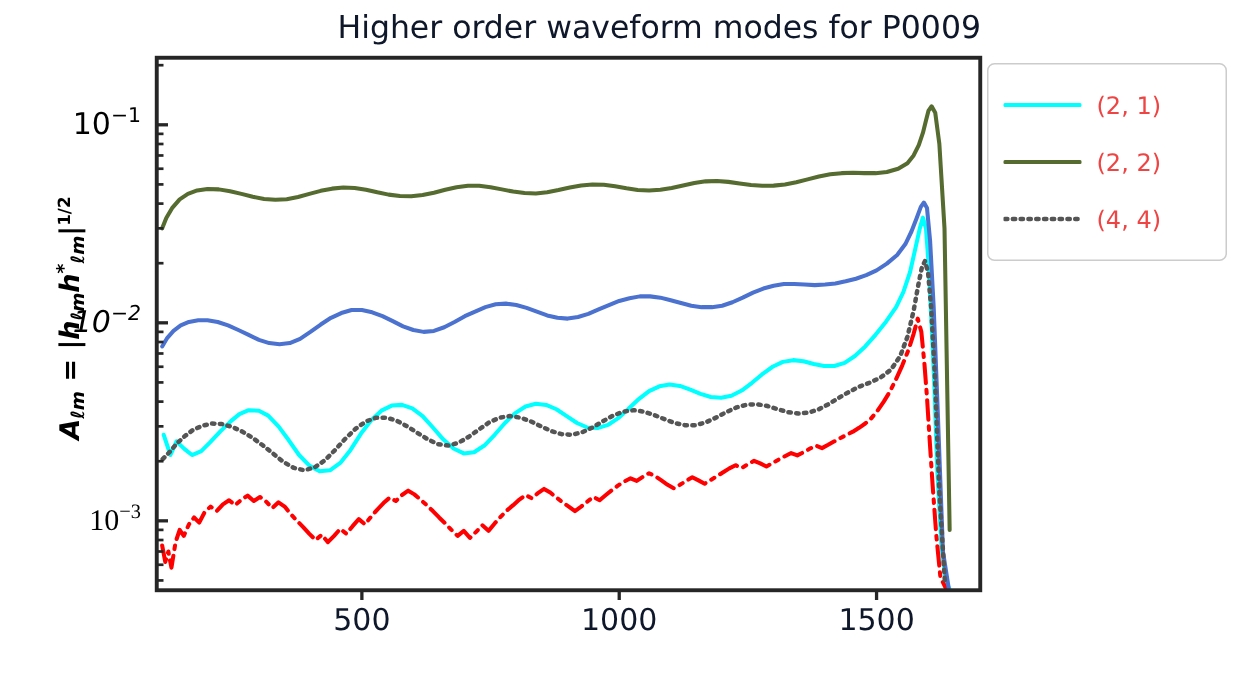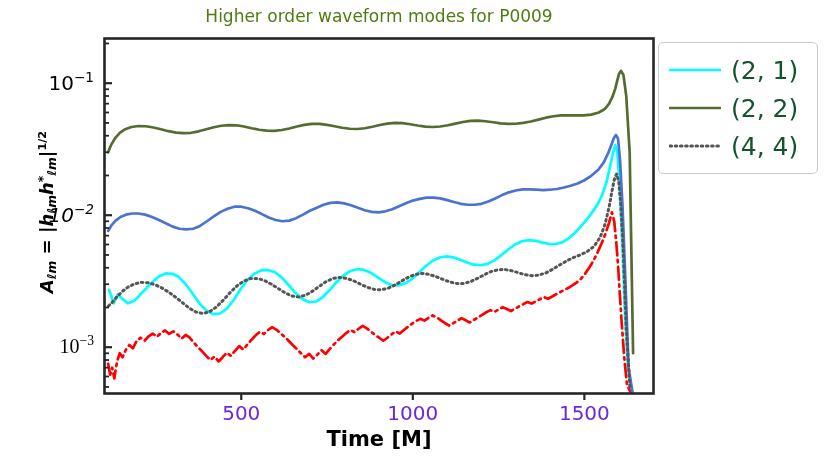--- a/index.html
+++ b/index.html
@@ -25,23 +25,23 @@
     left: 0; top: 0;
     width: 830px;
     height: 464px;
     display: block;
   }
   .chart-title {
     position: absolute;
     left: 104px;
     top: 6px;
     width: 550px;
-    text-align: center;
-    color: #4d7c0f;
-    font-size: 17px;
+    text-align: right;
+    color: #0f172a;
+    font-size: 21px;
     font-family: "DejaVu Sans", sans-serif;
     letter-spacing: 0px;
     white-space: nowrap;
   }
   .xlabel {
     position: absolute;
     left: 104px;
     top: 427px;
     width: 550px;
     text-align: center;
@@ -62,21 +62,21 @@
     transform: rotate(-90deg);
     transform-origin: center center;
     white-space: nowrap;
   }
   .ylabel i { font-style: italic; }
   .sub { font-size: 0.68em; vertical-align: -0.28em; font-style: italic;}
   .sup { font-size: 0.62em; vertical-align: 0.55em; font-style: normal;}
   .star { font-size: 0.7em; vertical-align: 0.45em; }
   .xtick {
     position: absolute;
-    color: #6d28d9;
+    color: #0f172a;
     font-size: 20px;
     text-align: center;
     width: 90px;
     white-space: nowrap;
   }
   .ytick {
     position: absolute;
     color: #000000;
     font-size: 20px;
     text-align: right;
@@ -104,38 +104,37 @@
   .legend-swatch {
     width: 52px;
     height: 14px;
     margin-left: 4px;
     margin-right: 10px;
     flex: 0 0 auto;
     position: relative;
   }
   .legend-swatch svg { display:block; }
   .legend-label {
-    font-size: 25px;
-    color: #14532d;
+    font-size: 16px;
+    color: #ef4444;
     white-space: nowrap;
     font-family: "DejaVu Sans", sans-serif;
   }
 </style>
 </head>
 <body>
 
 <div id="figure">
 
   <div class="chart-title">Higher order waveform modes for P0009</div>
 
   <div class="ylabel">
     <i>A</i><span class="sub">ℓm</span> = |<i>h</i><span class="sub">ℓm</span><i>h</i><span class="star">*</span><span class="sub">ℓm</span>|<span class="sup">1/2</span>
   </div>
 
-  <div class="xlabel">Time [M]</div>
 
   <svg id="plot-svg" viewBox="0 0 830 464">
     <g id="curves-group">
         <path d="M109.15,289.85 L113.61,303.34 L117.72,294.23 L122.87,299.22 L128.02,303.34 L134.19,300.73 L140.03,294.92 L146.89,287.58 L153.75,280.90 L159.59,276.06 L165.76,273.47 L172.63,273.78 L178.80,277.06 L185.66,284.24 L192.53,293.55 L199.39,303.34 L206.25,310.42 L213.11,314.16 L219.98,313.52 L226.84,308.64 L233.70,299.97 L240.56,289.23 L247.43,280.18 L254.29,273.78 L261.15,270.38 L268.01,269.93 L274.88,272.21 L281.74,277.40 L288.60,285.01 L295.46,292.88 L302.33,298.97 L309.19,302.28 L316.05,301.50 L322.91,297.03 L329.78,289.85 L336.64,281.99 L343.50,275.40 L350.36,270.99 L357.23,269.20 L364.09,269.93 L370.95,272.84 L377.81,277.40 L384.68,281.99 L391.54,285.01 L398.40,285.39 L405.26,283.29 L412.13,278.77 L418.99,272.52 L425.85,266.05 L432.71,260.74 L439.58,257.53 L446.44,256.34 L453.30,257.29 L460.16,259.73 L467.03,262.54 L473.89,264.67 L480.75,265.22 L487.61,263.86 L494.48,260.36 L501.34,255.18 L508.20,249.49 L515.06,244.50 L521.93,241.25 L528.79,240.09 L535.65,240.80 L542.51,242.62 L549.38,244.02 L556.24,244.02 L563.10,241.88 L569.96,237.32 L576.83,230.95 L583.69,223.20 L590.55,214.64 L597.41,204.76 L602.22,194.71 L606.68,181.51 L610.11,166.23 L613.20,152.23 L615.26,145.05 L617.32,152.23 L619.03,175.47 L620.75,209.75 L622.80,254.95 L624.86,313.52 L627.61,363.71 L630.35,386.96 L633.10,393.00" fill="none" stroke="#00ffff" stroke-width="2.7" stroke-linecap="round" stroke-linejoin="round"></path>
         <path d="M108.12,152.23 L110.86,145.39 L114.98,138.37 L119.78,132.94 L125.27,129.24 L131.45,126.98 L138.31,126.00 L145.86,126.25 L153.41,127.47 L160.96,129.24 L168.51,131.19 L176.06,132.67 L183.60,133.21 L191.15,132.80 L198.70,131.32 L206.25,129.24 L213.80,127.23 L221.35,125.76 L228.90,125.04 L236.45,125.28 L244.00,126.49 L251.54,128.22 L259.09,129.75 L266.64,130.66 L274.19,130.79 L281.74,130.01 L289.29,128.47 L296.84,126.49 L304.38,124.81 L311.93,123.87 L319.48,123.87 L327.03,124.81 L334.58,126.25 L342.13,127.72 L349.68,128.73 L357.23,128.98 L364.77,128.22 L372.32,126.73 L379.87,125.04 L387.42,123.63 L394.97,122.94 L402.52,123.17 L410.07,124.22 L417.62,125.52 L425.16,126.61 L432.71,126.98 L440.26,126.49 L447.81,125.28 L455.36,123.63 L462.91,122.03 L470.46,120.91 L478.01,120.69 L485.55,121.25 L493.10,122.26 L500.65,123.29 L508.20,123.87 L515.75,123.75 L523.30,122.94 L530.85,121.47 L538.40,119.60 L545.95,117.69 L553.49,116.24 L561.04,115.43 L568.59,115.23 L576.14,115.43 L583.69,115.43 L591.24,114.63 L598.79,112.49 L604.96,108.79 L609.08,103.65 L612.51,96.72 L615.26,88.61 L617.32,80.41 L619.03,73.71 L621.09,70.87 L623.49,75.19 L626.24,96.00 L629.67,152.23 L633.10,353.26" fill="none" stroke="#556b2f" stroke-width="2.7" stroke-linecap="round" stroke-linejoin="round"></path>
         <path d="M108.12,363.71 L110.18,374.63 L112.23,367.67 L114.29,378.45 L117.04,361.47 L119.78,353.26 L122.53,357.22 L125.96,349.56 L129.39,344.97 L132.82,348.38 L136.25,341.76 L140.37,337.73 L144.49,340.72 L148.61,336.29 L152.72,333.52 L156.84,336.77 L160.96,333.07 L165.08,330.44 L169.19,333.97 L173.31,331.30 L177.43,334.43 L181.55,338.71 L185.66,334.89 L189.78,337.73 L193.90,342.81 L198.02,347.22 L202.13,351.38 L206.25,355.87 L210.37,360.01 L214.49,356.54 L218.60,361.47 L222.72,357.22 L226.84,352.63 L230.96,355.87 L235.07,350.77 L239.19,346.09 L243.31,349.56 L247.43,344.42 L251.54,339.71 L255.66,335.35 L259.78,331.74 L263.90,333.97 L268.01,330.02 L272.13,327.12 L276.25,329.59 L280.37,333.07 L284.48,336.77 L288.60,340.72 L292.72,344.97 L296.84,348.97 L300.95,353.26 L305.07,357.22 L309.19,353.90 L313.31,358.60 L317.42,354.55 L321.54,350.16 L325.66,353.90 L329.78,348.97 L333.89,344.42 L338.01,340.21 L342.13,336.77 L346.25,333.07 L350.36,330.02 L354.48,332.18 L358.60,328.76 L362.72,325.92 L366.83,328.34 L370.95,331.74 L375.07,334.89 L379.19,337.73 L383.30,340.72 L387.42,337.73 L391.54,334.43 L395.66,331.30 L399.77,333.52 L403.89,330.02 L408.01,326.72 L412.13,323.59 L416.24,321.00 L420.36,318.86 L424.48,320.63 L428.60,317.82 L432.71,315.47 L436.83,317.48 L440.95,320.28 L445.07,323.22 L449.18,325.52 L453.30,323.22 L457.42,320.63 L461.54,318.16 L465.65,320.28 L469.77,322.47 L473.89,319.92 L478.01,317.48 L482.12,314.81 L486.24,312.26 L490.36,310.12 L494.48,311.95 L498.59,309.52 L502.71,307.20 L506.83,308.93 L510.95,311.03 L515.06,308.64 L519.18,306.35 L523.30,304.14 L527.42,302.02 L531.53,303.60 L535.65,301.50 L539.77,299.22 L543.89,297.03 L548.00,298.73 L552.12,296.55 L556.24,294.23 L560.36,292.00 L564.47,289.85 L568.59,287.78 L572.71,285.20 L576.83,282.36 L580.94,278.77 L585.06,273.78 L589.18,267.74 L593.30,260.99 L597.41,252.70 L601.53,243.55 L605.65,233.25 L609.08,222.54 L611.83,212.41 L614.23,221.25 L616.29,242.62 L618.00,264.95 L619.72,292.44 L621.78,323.98 L624.18,356.54 L626.92,384.71 L630.35,391.74 L633.78,NaN" fill="none" stroke="#ff0000" stroke-width="2.7" stroke-linecap="round" stroke-linejoin="round" stroke-dasharray="13,4.5,2.4,4.5"></path>
         <path d="M108.12,230.95 L111.55,225.21 L115.67,220.62 L120.47,216.96 L125.96,214.64 L132.14,213.52 L138.31,213.52 L145.18,214.64 L152.04,216.96 L158.90,219.99 L165.76,223.20 L172.63,226.59 L179.49,228.73 L186.35,229.46 L193.21,228.73 L200.07,225.89 L206.94,221.25 L213.80,216.37 L220.66,211.87 L227.53,208.71 L234.39,206.70 L241.25,206.70 L248.11,208.21 L254.98,210.80 L261.84,214.08 L268.70,217.55 L275.56,219.99 L282.43,221.25 L289.29,220.62 L296.15,218.15 L303.01,214.64 L309.88,210.80 L316.74,207.70 L323.60,204.76 L330.46,202.88 L337.32,202.42 L344.19,203.34 L351.05,205.24 L357.91,207.70 L364.77,210.27 L371.64,211.87 L378.50,212.41 L385.36,211.33 L392.23,209.23 L399.09,206.21 L405.95,203.34 L412.81,200.61 L419.67,198.86 L426.54,197.58 L433.40,197.58 L440.26,198.43 L447.13,200.17 L453.99,201.96 L460.85,203.81 L467.71,204.76 L474.58,204.76 L481.44,203.81 L488.30,201.51 L495.16,198.43 L502.02,195.11 L508.89,192.35 L515.75,190.46 L522.61,189.35 L529.48,189.35 L536.34,189.72 L543.20,190.09 L550.06,189.72 L556.92,188.99 L563.79,187.55 L570.65,185.81 L577.51,183.46 L584.38,180.25 L591.24,175.76 L598.10,170.01 L603.59,162.68 L607.71,154.17 L611.14,145.39 L613.88,137.93 L615.94,135.02 L618.00,138.68 L620.06,160.43 L622.46,204.76 L625.21,275.40 L628.64,367.67 L632.41,391.74" fill="none" stroke="#4c72d0" stroke-width="2.7" stroke-linecap="round" stroke-linejoin="round"></path>
         <path d="M108.46,306.07 L112.92,301.50 L117.72,295.85 L123.22,290.70 L128.70,286.58 L134.88,283.86 L141.06,282.36 L147.92,282.73 L154.78,284.62 L161.64,287.78 L168.51,292.00 L175.37,297.03 L182.23,302.54 L189.09,308.06 L195.96,311.95 L202.82,313.52 L209.68,311.64 L216.54,306.91 L223.41,299.97 L230.27,292.44 L237.13,285.79 L244.00,280.90 L250.86,278.43 L257.72,278.43 L264.58,280.54 L271.44,284.24 L278.31,288.60 L285.17,292.88 L292.03,296.08 L298.89,297.03 L305.76,295.15 L312.62,291.13 L319.48,286.18 L326.35,281.44 L333.21,278.43 L340.07,277.40 L346.93,278.43 L353.80,280.90 L360.66,284.24 L367.52,287.38 L374.38,289.43 L381.25,289.85 L388.11,288.19 L394.97,285.01 L401.83,280.90 L408.70,277.06 L415.56,274.42 L422.42,273.47 L429.28,274.42 L436.14,276.72 L443.01,279.47 L449.87,281.99 L456.73,283.48 L463.60,283.48 L470.46,281.62 L477.32,278.43 L484.18,274.75 L491.04,271.60 L497.91,269.79 L504.77,269.49 L511.63,270.68 L518.50,272.84 L525.36,274.75 L532.22,275.73 L539.08,275.07 L545.95,272.84 L552.81,269.20 L559.67,264.95 L566.53,260.99 L573.39,257.53 L580.26,254.95 L587.12,251.61 L593.98,246.44 L600.16,237.32 L604.96,224.53 L609.08,207.20 L612.17,190.09 L614.57,178.41 L616.63,174.06 L618.69,181.51 L620.75,204.76 L623.15,248.45 L626.24,327.93 L630.01,389.30" fill="none" stroke="#555555" stroke-width="3.0" stroke-linecap="round" stroke-linejoin="round" stroke-dasharray="1.6,3.6"></path>
       </g>
     <g id="ticks-group">

